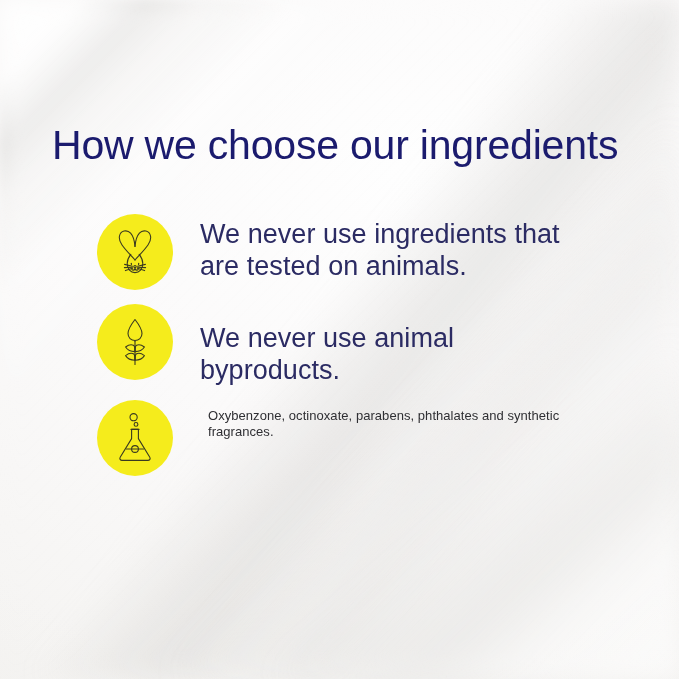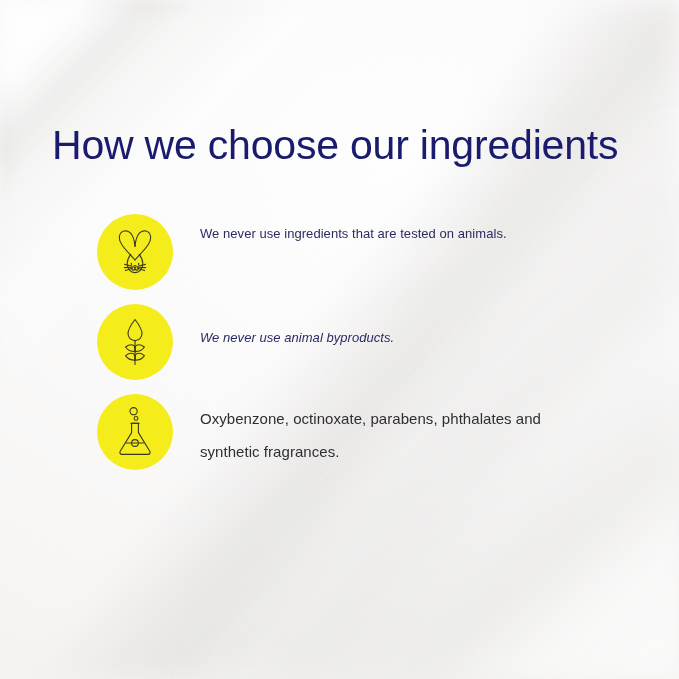--- a/index.html
+++ b/index.html
@@ -144,41 +144,41 @@
   .item-text {
     flex: 1 1 auto;
     margin-left: 27px;
     padding-top: 4px;
     max-width: 400px;
   }
 
   .item-body {
     margin: 0;
     font-family: "Liberation Sans", sans-serif;
-    font-size: 13px;
+    font-size: 27px;
     line-height: 32px;
     font-weight: 400;
     color: #2b2b63;
     letter-spacing: 0.05px;
   }
 
   .item-fineprint {
-    margin: 5px 0 0 0;
-    font-family: "Liberation Sans", sans-serif;
-    font-size: 15px;
-    line-height: 33px;
+    margin: 5px 0 0 8px;
+    font-family: "Liberation Sans", sans-serif;
+    font-size: 13px;
+    line-height: 16px;
     font-weight: 400;
     color: #2f2f33;
     letter-spacing: 0.05px;
   }
 
   
   .item-1 { margin-bottom: 14px; }
   .item-2 { margin-bottom: 14px; }
-  .item-2 .item-text { padding-top: 18px; font-style: italic; }
+  .item-2 .item-text { padding-top: 18px; }
   .item-3 .item-text { padding-top: 3px; }
 </style>
 </head>
 <body>
 
 <div class="canvas">
 
   <div class="bg-layer bg-base"></div>
   <div class="bg-layer bg-folds-a"></div>
   <div class="bg-layer bg-folds-b"></div>

